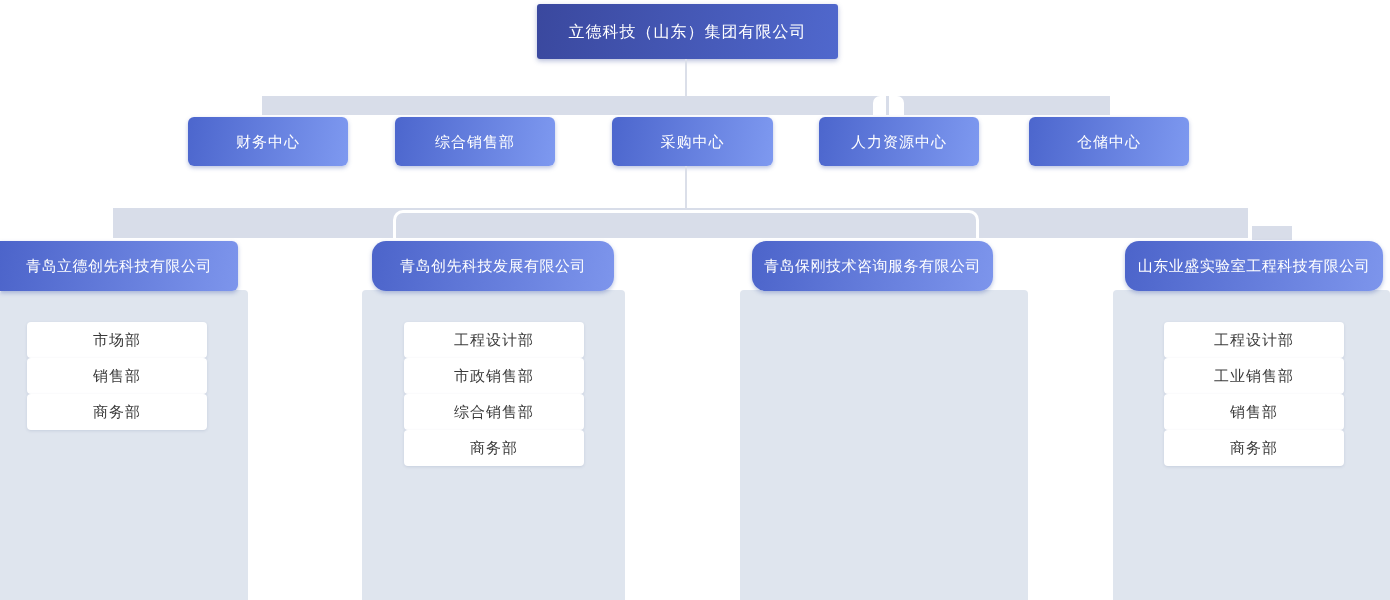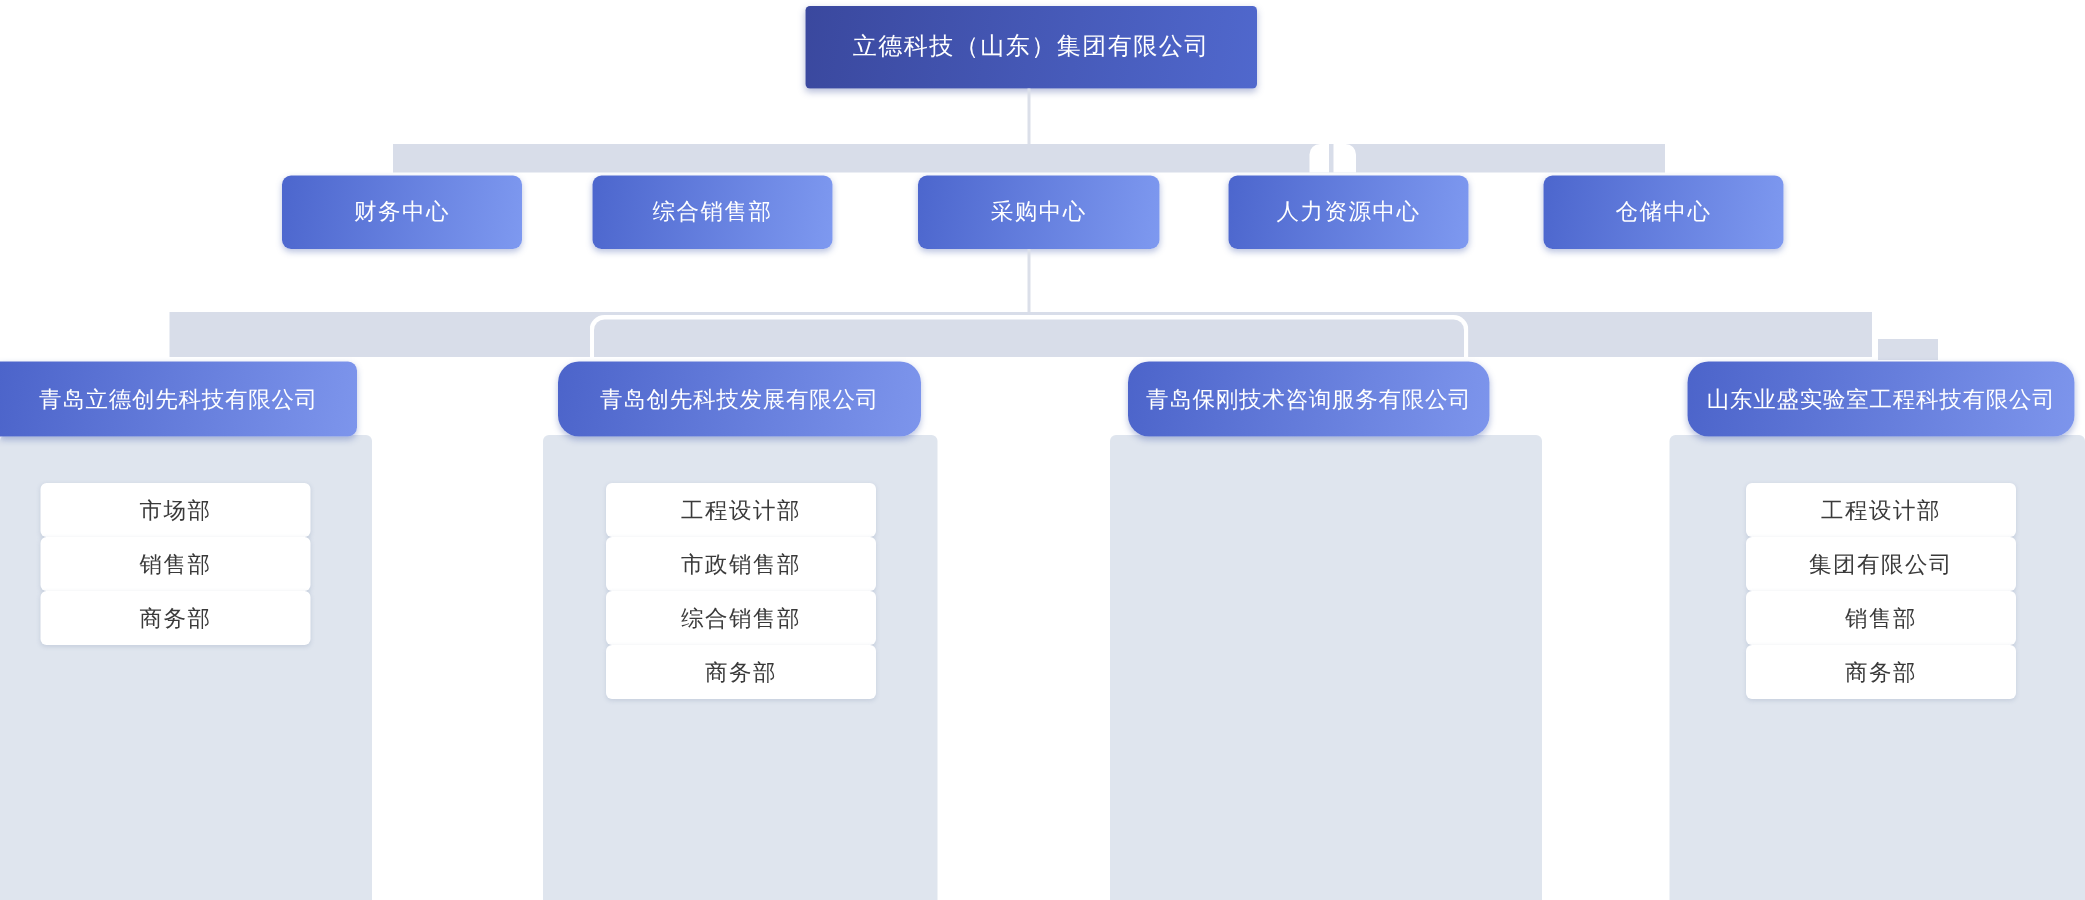--- a/index.html
+++ b/index.html
@@ -89,19 +89,19 @@
   <div class="column" style="left:740px;width:288px;">
     <div class="panel"></div>
     <div class="company" style="left:12px;width:241px;">青岛保刚技术咨询服务有限公司</div>
   </div>
 
   <div class="column" style="left:1113px;width:277px;">
     <div class="panel"></div>
     <div class="company" style="left:12px;width:258px;">山东业盛实验室工程科技有限公司</div>
     <div class="depts" style="left:51px;">
       <div class="dept">工程设计部</div>
-      <div class="dept">集团有限公司</div>
+      <div class="dept">工业销售部</div>
       <div class="dept">销售部</div>
       <div class="dept">商务部</div>
     </div>
   </div>
 
 </div>
 
 </body></html>

